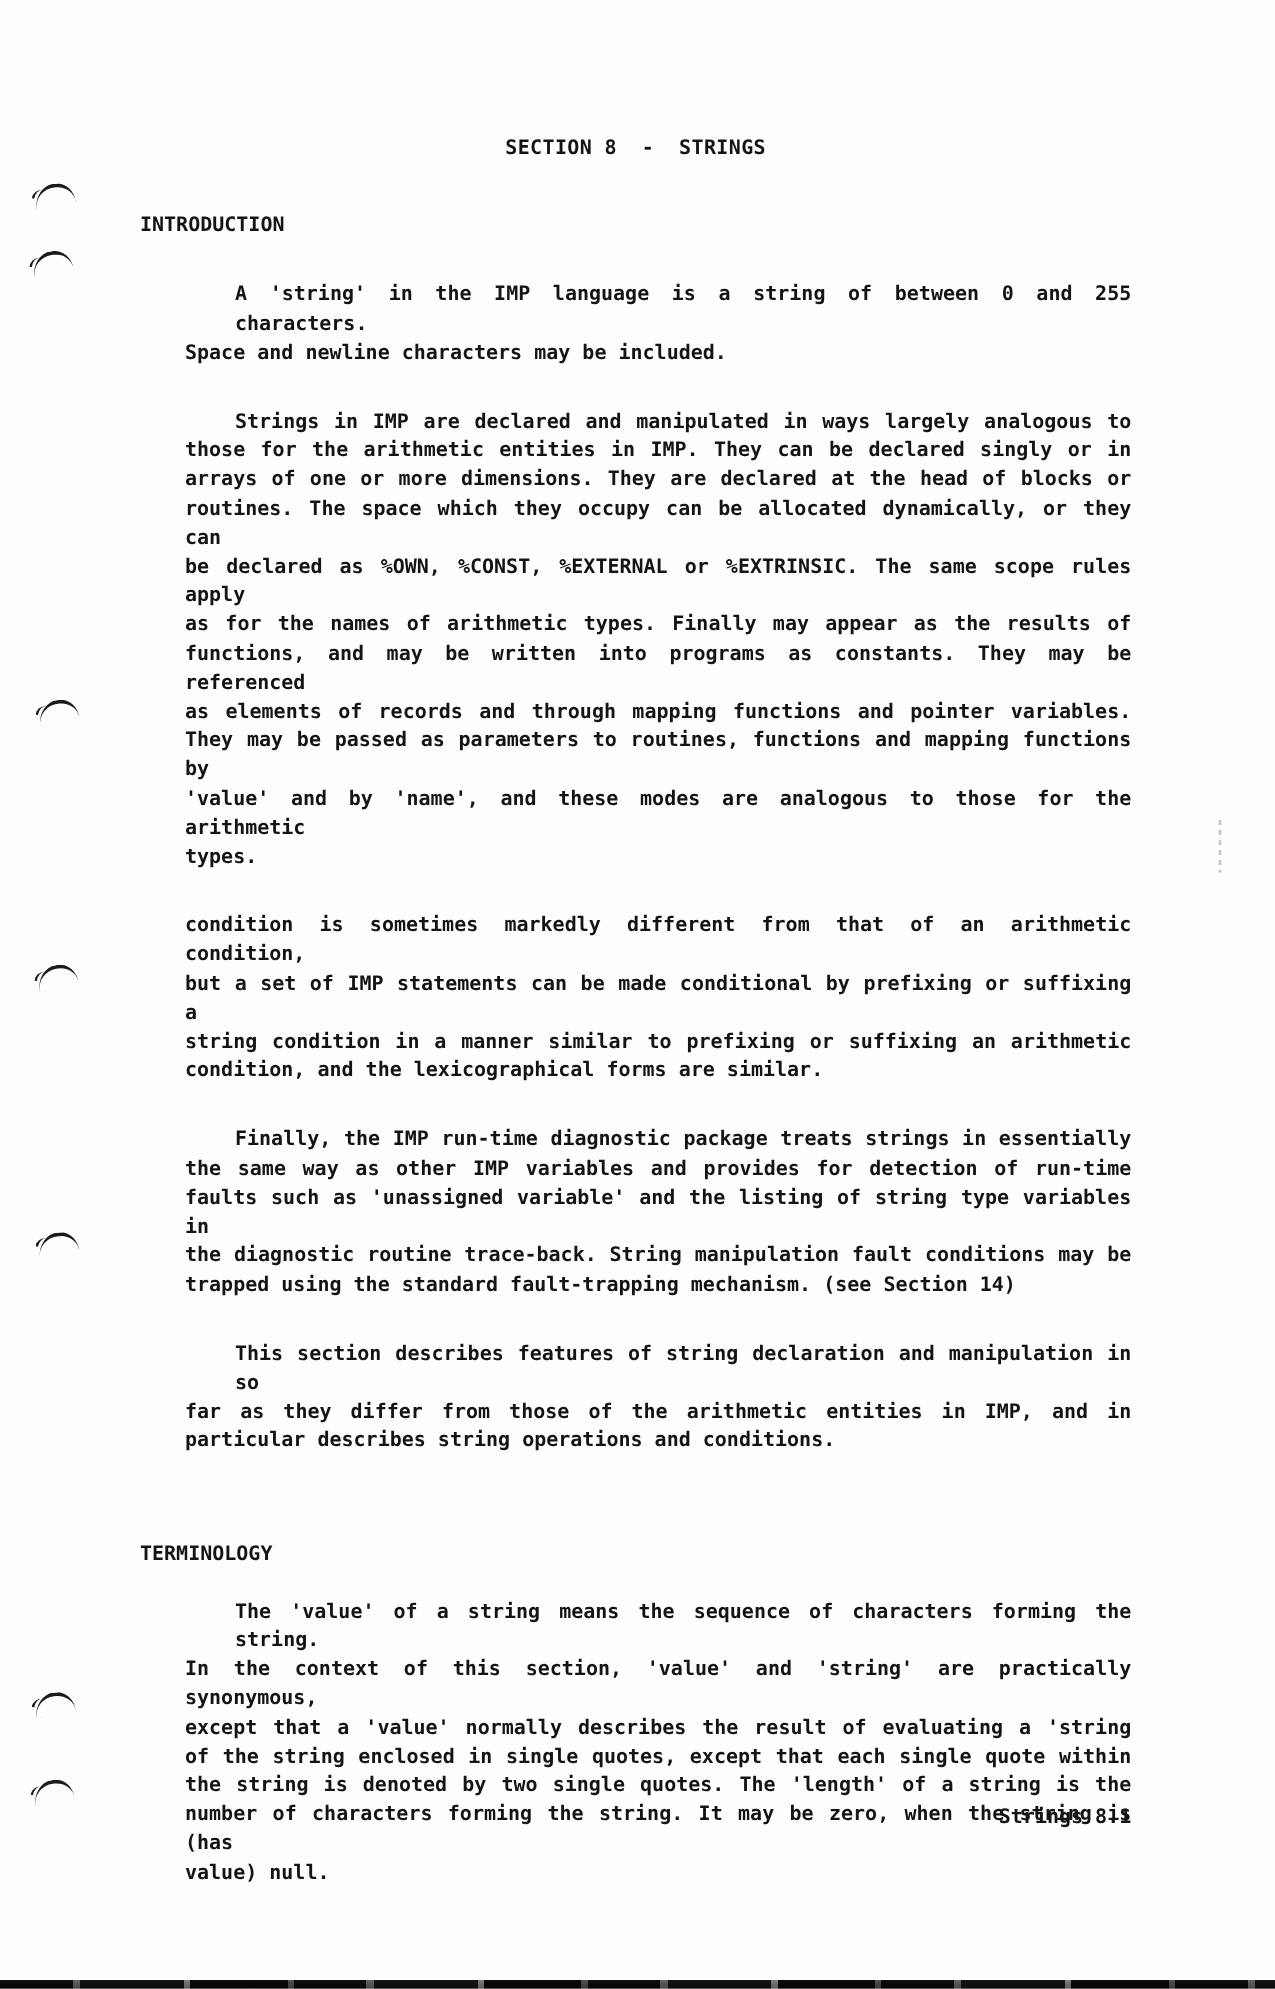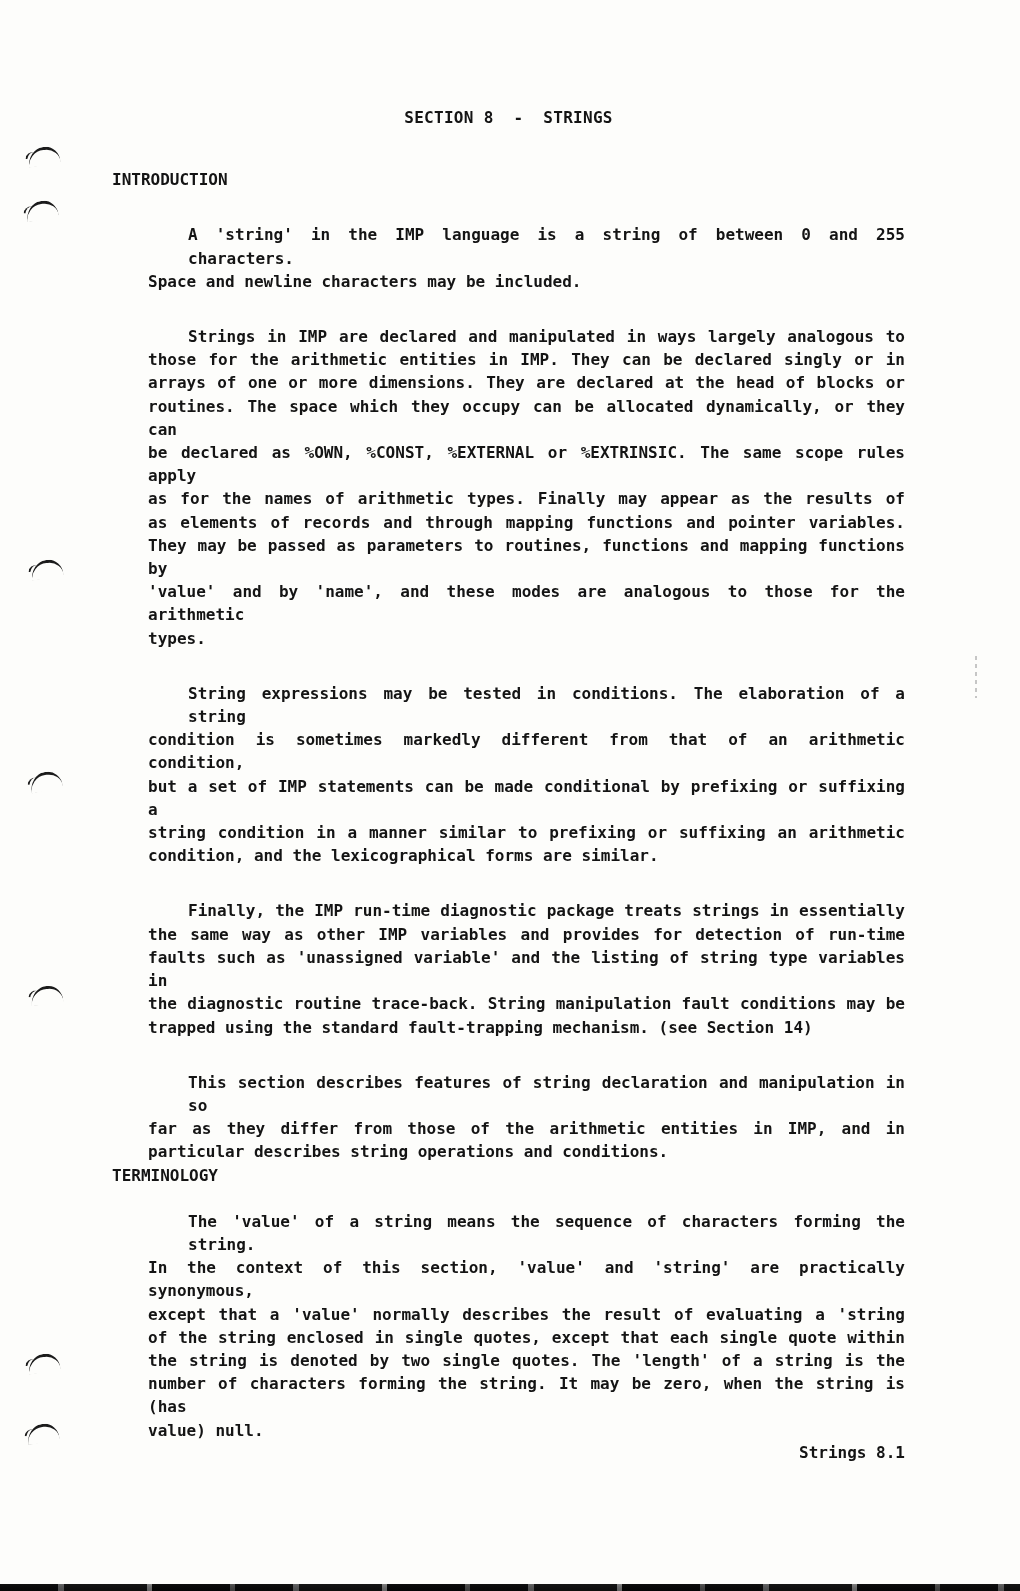--- a/index.html
+++ b/index.html
@@ -27,20 +27,21 @@
     line-height: 23.2px;
     -webkit-font-smoothing: antialiased;
   }
   .page-title {
     margin-top: 106px;
     text-align: center;
     white-space: pre;
     letter-spacing: 0.3px;
   }
   .section .heading {
+    margin-top: 67px;
     text-align: left;
   }
   .section:nth-of-type(2) .heading {
     margin-top: 39px;
   }
   .para { margin-top: 23px; margin-left: 36px; }
   .section:nth-of-type(2) .para { margin-top: 32px; }
   .line {
     text-align: justify;
     text-align-last: justify;
@@ -115,27 +116,27 @@
           <div class="line first">A 'string' in the IMP language is a string of between 0 and 255  characters.</div>
           <div class="line last">Space and newline characters may be included.</div>
         </div>
         <div class="para">
           <div class="line first">Strings  in  IMP  are  declared and manipulated in ways largely analogous to</div>
           <div class="line">those for the arithmetic entities in IMP.  They can be  declared  singly  or  in</div>
           <div class="line">arrays  of  one  or more dimensions.  They are declared at the head of blocks or</div>
           <div class="line">routines.  The space which they occupy can be allocated dynamically, or they can</div>
           <div class="line">be declared as %OWN, %CONST, %EXTERNAL or %EXTRINSIC. The same scope rules apply</div>
           <div class="line">as for the names of arithmetic types.  Finally may  appear  as  the  results  of</div>
+          <div class="line">functions, and may be written into programs as constants. They may be referenced</div>
           <div class="line">as elements of records and through  mapping  functions  and  pointer  variables.</div>
           <div class="line">They may be passed as parameters to routines, functions and mapping functions by</div>
           <div class="line">'value' and by 'name', and these modes are analogous to those for the arithmetic</div>
           <div class="line last">types.</div>
         </div>
         <div class="para">
-          <div class="line first">String expressions may be tested in conditions.  The elaboration of a string</div>
           <div class="line">condition is sometimes markedly different from that of an arithmetic  condition,</div>
           <div class="line">but a set of IMP statements can be made conditional by prefixing or suffixing  a</div>
           <div class="line">string condition in a manner similar to prefixing  or  suffixing  an  arithmetic</div>
           <div class="line last">condition, and the lexicographical forms are similar.</div>
         </div>
         <div class="para">
           <div class="line first">Finally, the IMP run-time diagnostic package treats strings  in  essentially</div>
           <div class="line">the same way as other IMP variables  and  provides  for  detection  of  run-time</div>
           <div class="line">faults such as 'unassigned variable' and the listing of string type variables in</div>
           <div class="line">the diagnostic routine trace-back.   String manipulation fault conditions may be</div>

